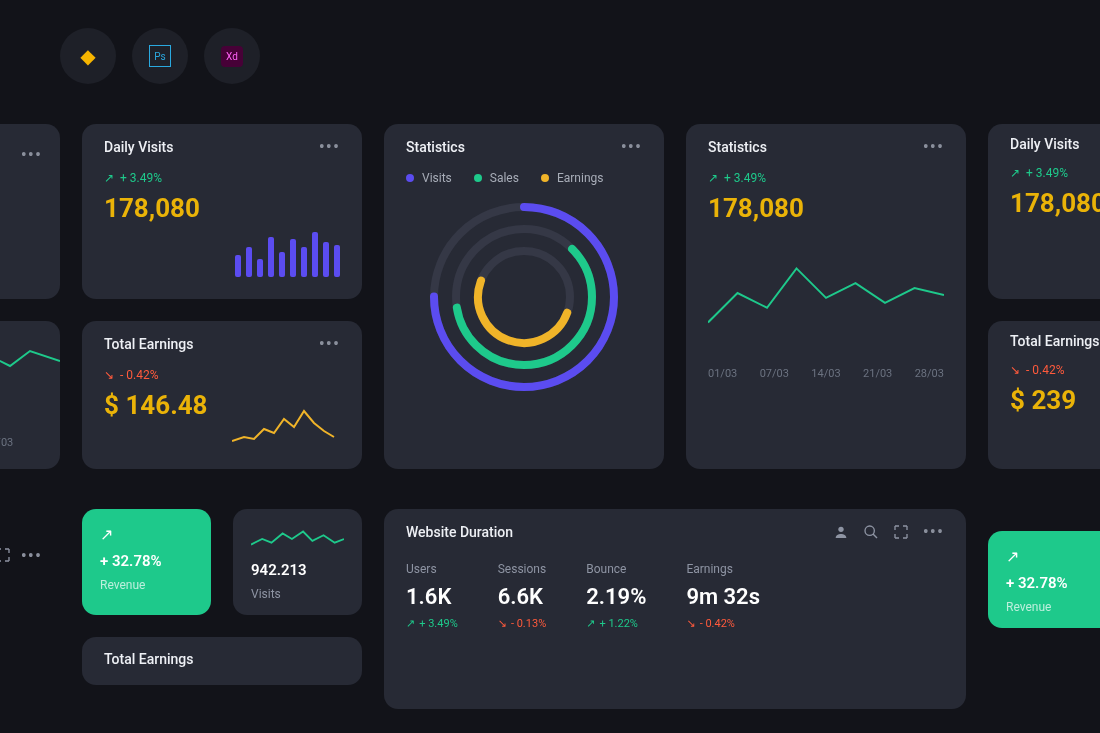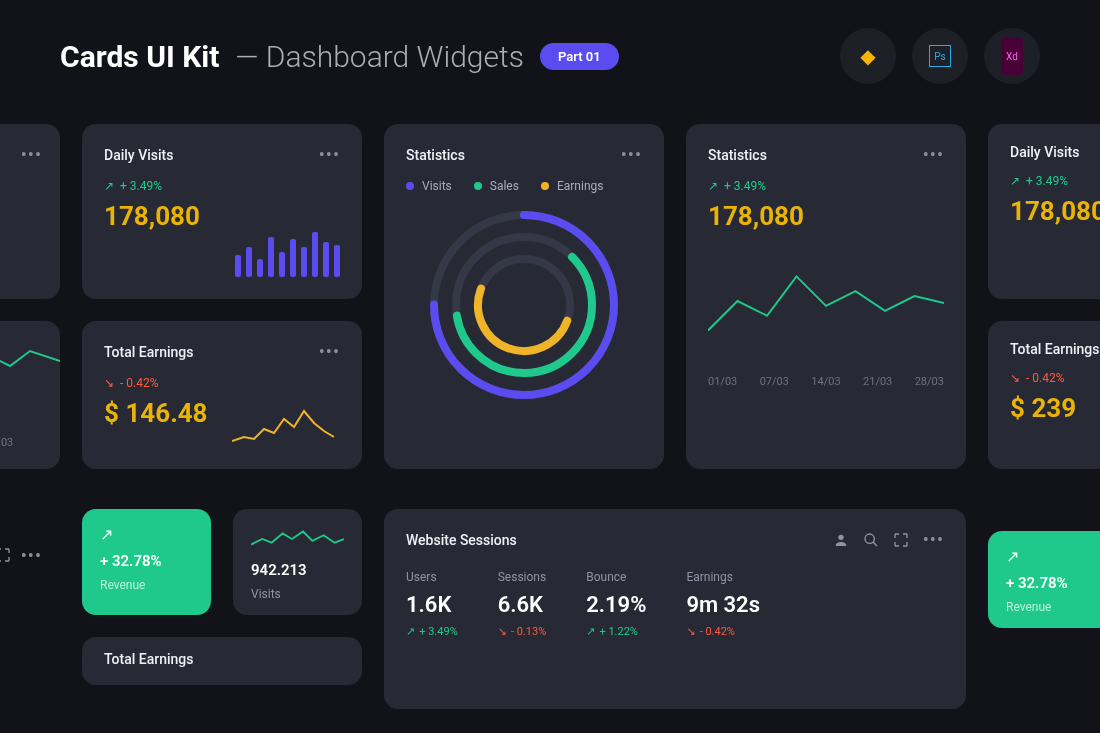--- a/index.html
+++ b/index.html
@@ -48,21 +48,21 @@
 }
 .col { display: flex; flex-direction: column; gap: 22px; }
 .col-0 { width: 90px; flex-shrink: 0; }
 .col-1 { width: 280px; flex-shrink: 0; }
 .col-2 { width: 280px; flex-shrink: 0; }
 .col-3 { width: 280px; flex-shrink: 0; }
 .col-4 { width: 280px; flex-shrink: 0; }
 .card {
   background: #272a35;
   border-radius: 14px;
-  padding: 20px 22px;
+  padding: 12px 22px;
   position: relative;
 }
 .card-header {
   display: flex;
   justify-content: space-between;
   align-items: center;
   margin-bottom: 14px;
 }
 .card-title { font-size: 14px; color: #eef0f5; font-weight: 500; }
 .dots { color: #8a8f9c; font-size: 18px; cursor: pointer; letter-spacing: 1px; }
@@ -90,31 +90,26 @@
 .ic { width: 16px; height: 16px; }
 .analytics-stats { display: flex; gap: 40px; margin-top: 20px; }
 .stat-col { display: flex; flex-direction: column; gap: 8px; }
 .stat-label { font-size: 12px; color: #8e94a3; }
 .stat-value { font-size: 22px; font-weight: 600; color: #fff; }
 .stat-trend { font-size: 11px; display: flex; align-items: center; gap: 4px; }
 .partial-left { background: #272a35; border-radius: 0 14px 14px 0; padding: 20px 18px; width: 90px; }
 .partial-left .dots { text-align: right; }
 .small-text { font-size: 11px; color: #6b7280; }
 .ps-box { width: 22px; height: 22px; border: 1px solid #2aa9e0; display:flex; align-items:center; justify-content:center; font-size:10px; color:#2aa9e0; }
-.xd-box { width: 22px; height: 38px; background: #470137; color:#ff61f6; display:flex; align-items:center; justify-content:center; font-size:10px; border-radius:4px; }
+.xd-box { width: 22px; height: 21px; background: #470137; color:#ff61f6; display:flex; align-items:center; justify-content:center; font-size:10px; border-radius:4px; }
 </style>
 </head>
 <body>
 
 <div class="header">
-  <div class="title-group">
-    <span class="title-bold">Cards UI Kit</span>
-    <span class="title-light">— Dashboard Widgets</span>
-    <span class="badge">Part 01</span>
-  </div>
   <div class="app-icons">
     <div class="app-circle" style="color:#f7b500">◆</div>
     <div class="app-circle">
         <div class="ps-box">Ps</div>
       </div>
     <div class="app-circle">
         <div class="xd-box">Xd</div>
       </div>
   </div>
 </div>
@@ -225,21 +220,21 @@
         <circle cx="100" cy="100" r="90" fill="none" stroke="#5b4cf0" stroke-width="8" stroke-dasharray="424 565" stroke-linecap="round" transform="rotate(-90 100 100)"></circle>
         <circle cx="100" cy="100" r="68" fill="none" stroke="#353846" stroke-width="8"></circle>
         <circle cx="100" cy="100" r="68" fill="none" stroke="#1ec98b" stroke-width="8" stroke-dasharray="256 427" stroke-linecap="round" transform="rotate(-45 100 100)"></circle>
         <circle cx="100" cy="100" r="46" fill="none" stroke="#353846" stroke-width="8"></circle>
         <circle cx="100" cy="100" r="46" fill="none" stroke="#f0b429" stroke-width="8" stroke-dasharray="145 289" stroke-linecap="round" transform="rotate(20 100 100)"></circle>
       </svg>
     </div>
 
     <div class="card" style="width:582px; height:200px; margin-top:18px;">
       <div class="card-header">
-        <div class="card-title">Website Sessions</div>
+        <div class="card-title">Website Duration</div>
         <div class="toolbar-icons">
           <svg class="ic" viewBox="0 0 24 24">
               <circle cx="12" cy="8" r="4" fill="#8e94a3"></circle>
               <path d="M4 21c0-4 4-6 8-6s8 2 8 6" fill="#8e94a3"></path>
             </svg>
           <svg class="ic" viewBox="0 0 24 24">
               <circle cx="10" cy="10" r="7" stroke="#8e94a3" stroke-width="2" fill="none"></circle>
               <line x1="15" y1="15" x2="21" y2="21" stroke="#8e94a3" stroke-width="2"></line>
             </svg>
           <svg class="ic" viewBox="0 0 24 24">

